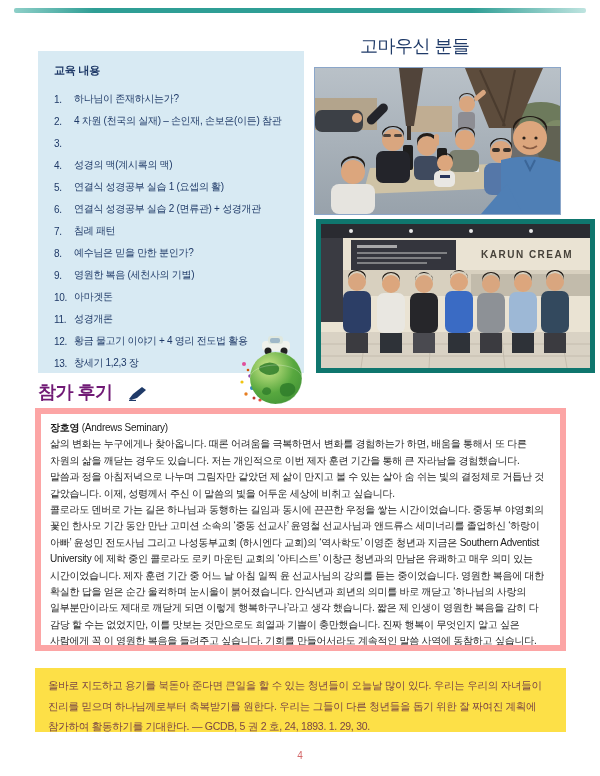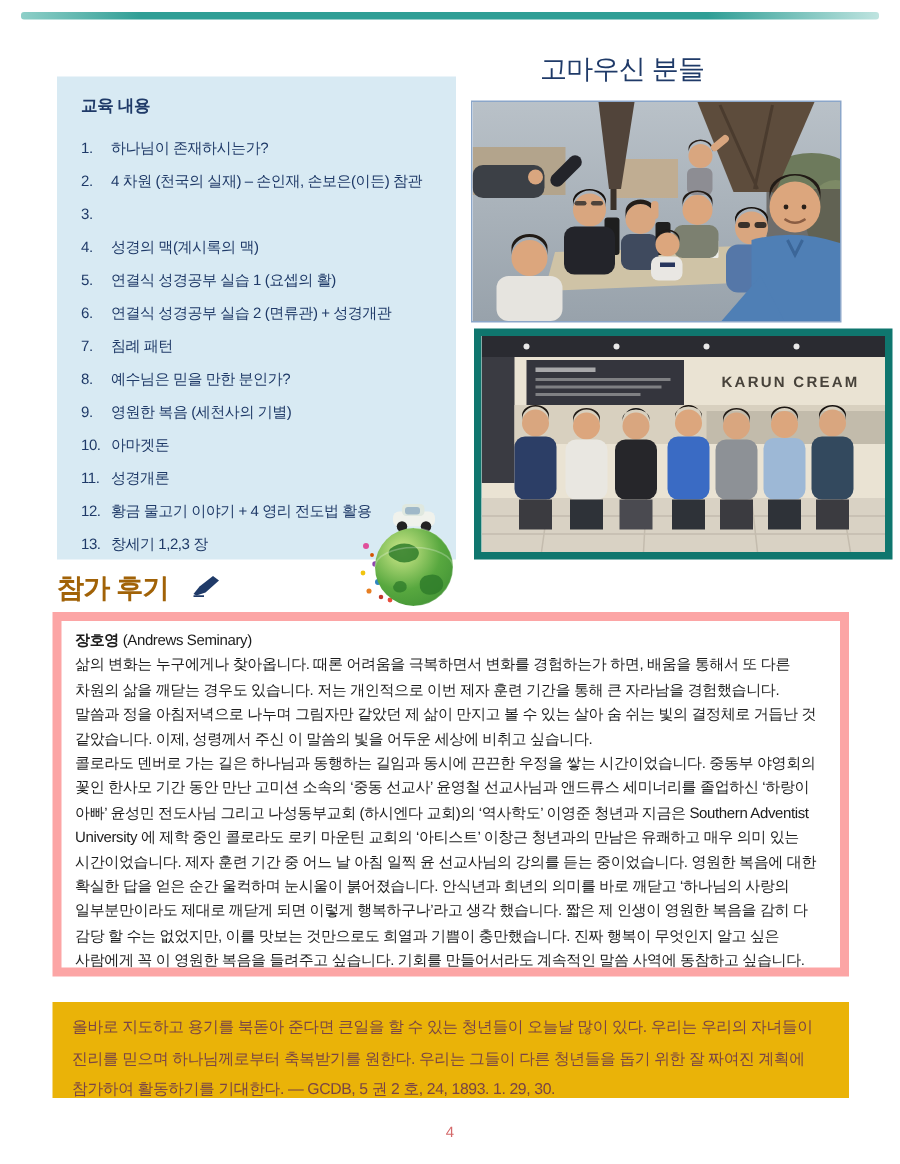--- a/index.html
+++ b/index.html
@@ -25,31 +25,31 @@
           border:1px solid #8ba6c9;box-sizing:content-box;overflow:hidden;}
   .photo2{position:absolute;left:316px;top:219px;width:269px;height:144px;overflow:hidden;
           border:5px solid #0f766e;}
   .photo1 svg,.photo2 svg{display:block;}
 
   
   .globe{position:absolute;left:238px;top:336px;width:66px;height:68px;}
 
   
   .review-heading{position:absolute;left:38px;top:380px;font-size:18px;font-weight:bold;
-                  color:#a16207;letter-spacing:-0.5px;display:flex;gap:15px;}
+                  color:#701a75;letter-spacing:-0.5px;display:flex;align-items:center;gap:15px;}
   .pen-icon{width:19px;height:15px;margin-top:3px;}
   .review-box{position:absolute;left:35px;top:408px;width:531px;height:243px;
               border:6px solid #fca5a5;box-sizing:border-box;padding:6px 9px 0 9px;
               font-size:10px;line-height:16.4px;color:#1c1c1c;letter-spacing:-0.25px;
               word-break:keep-all;overflow:hidden;background:#fff;}
   .review-box p{margin:0;}
   .review-author{font-weight:bold;}
 
   
-  .quote-box{position:absolute;left:35px;top:668px;width:531px;height:64px;background:#eab308;
+  .quote-box{position:absolute;left:35px;top:668px;width:531px;height:64px;background:#fde047;
              box-sizing:border-box;padding:7px 13px 0 13px;font-size:10.5px;line-height:20.5px;
              color:#7a4545;letter-spacing:-0.25px;word-break:keep-all;overflow:hidden;}
 
   .page-number{position:absolute;left:0;right:0;top:750px;text-align:center;
                font-size:10px;color:#d4696a;}
 </style>
 </head>
 <body>
 
 <div class="page">

